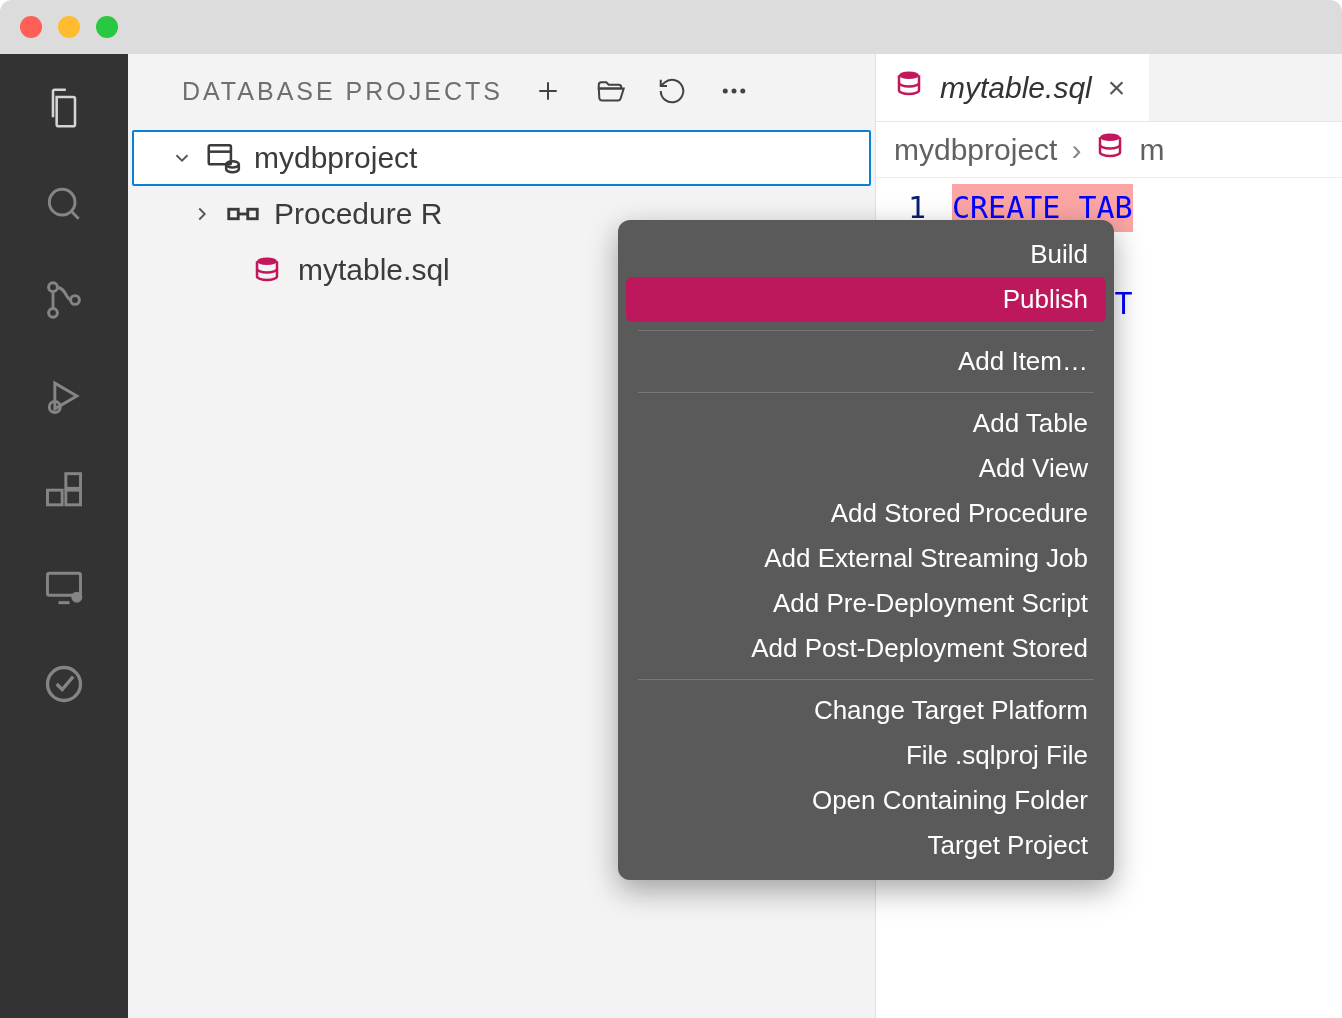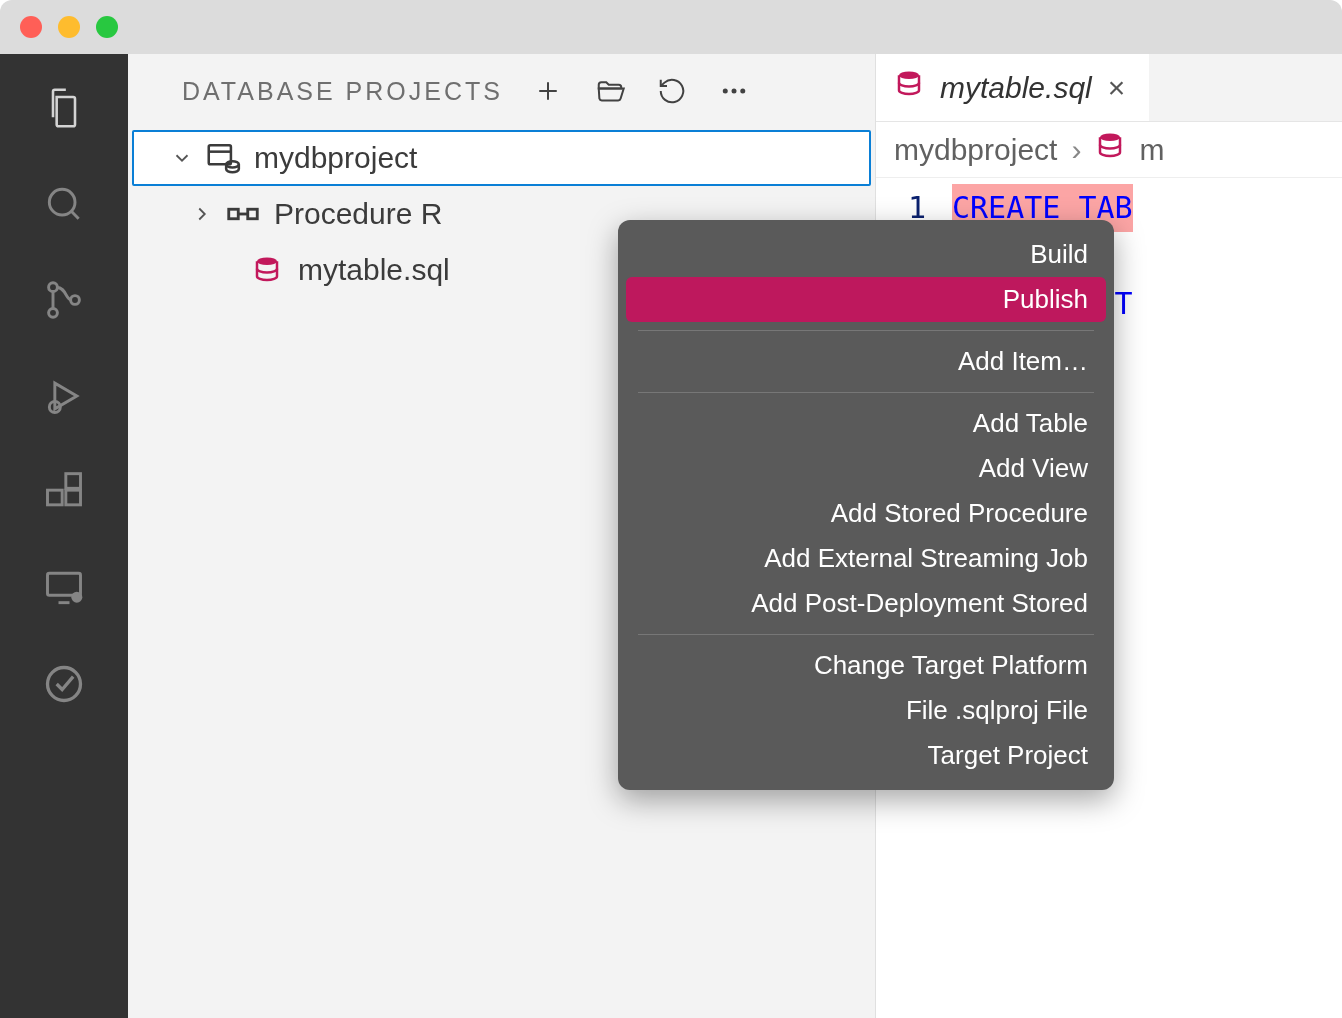--- a/index.html
+++ b/index.html
@@ -372,18 +372,20 @@
 <div class="context-menu">
   <div class="menu-item">Build</div>
   <div class="menu-item focus">Publish</div>
   <div class="menu-sep"></div>
   <div class="menu-item">Add Item…</div>
   <div class="menu-sep"></div>
   <div class="menu-item">Add Table</div>
   <div class="menu-item">Add View</div>
   <div class="menu-item">Add Stored Procedure</div>
   <div class="menu-item">Add External Streaming Job</div>
+  <div class="menu-item">Add Pre-Deployment Script</div>
   <div class="menu-item">Add Post-Deployment Stored</div>
   <div class="menu-sep"></div>
   <div class="menu-item">Change Target Platform</div>
   <div class="menu-item">File .sqlproj File</div>
+  <div class="menu-item">Open Containing Folder</div>
   <div class="menu-item">Target Project</div>
 </div>
 
 </body></html>

